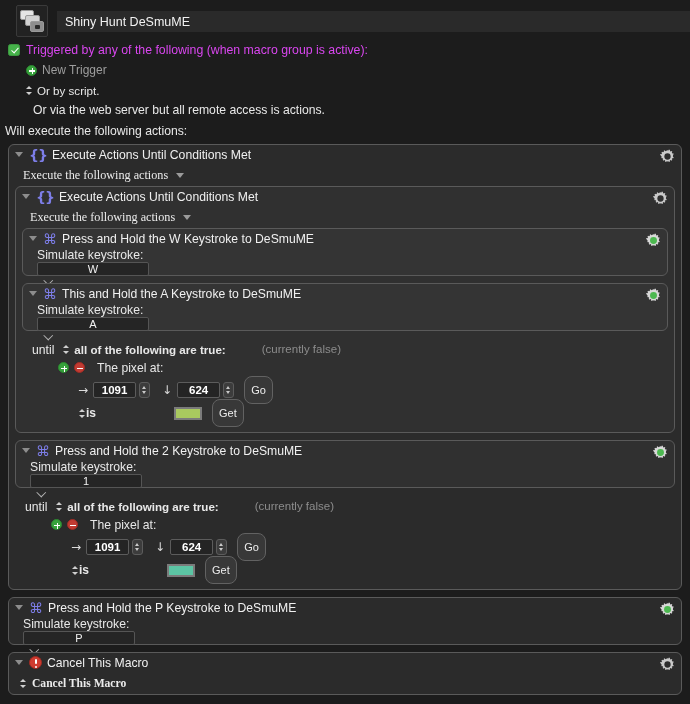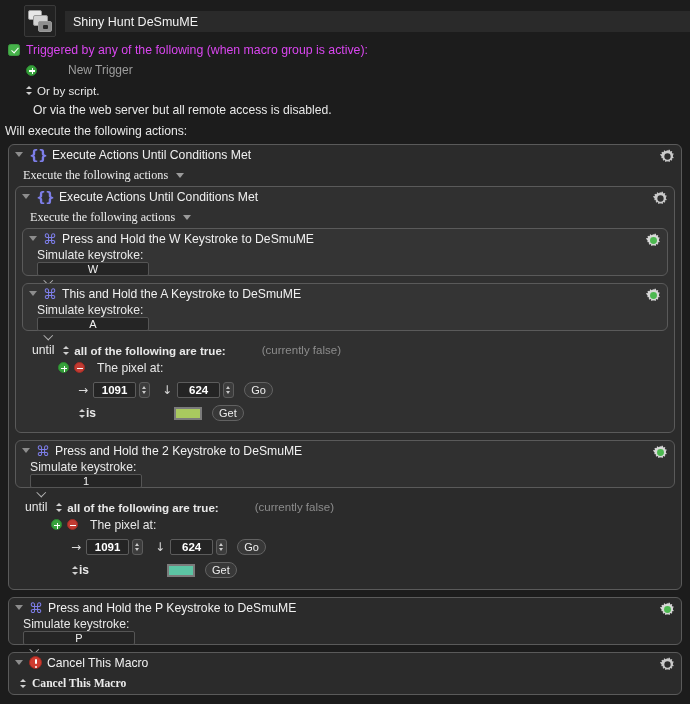--- a/index.html
+++ b/index.html
@@ -9,21 +9,21 @@
     font-family: "Liberation Sans", sans-serif;
     color: #e8e8e8;
     overflow: hidden;
     -webkit-font-smoothing: antialiased;
   }
 
   
   .titlebar {
     position: relative;
     height: 36px;
-    padding: 5px 0 0 24px;
+    padding: 5px 0 0 16px;
     display: flex;
     align-items: flex-start;
   }
   .app-icon {
     width: 32px; height: 32px;
     background: #222;
     border: 1px solid #3a3a3a;
     border-radius: 2px;
     position: relative;
     flex: 0 0 auto;
@@ -88,21 +88,21 @@
   .plus-circle:after  { left: 4.7px; top: 2.5px; width: 1.6px; height: 6px; }
   .minus-circle {
     width: 11px; height: 11px; border-radius: 50%;
     background: #c23b32; border: 0.5px solid #9e2c25;
     position: relative; flex: 0 0 auto;
   }
   .minus-circle:before {
     content: ""; position: absolute; left: 2.4px; top: 4.8px;
     width: 6px; height: 1.6px; background: #fff;
   }
-  .new-trigger { margin-left: 18px; font-size: 12px; gap: 26px; }
+  .new-trigger { margin-left: 18px; font-size: 12px; }
   .new-trigger span.lbl { margin-left: 5px; color: #9d9d9d; }
   .updown {
     display: inline-block; width: 8px; height: 12px;
     position: relative; flex: 0 0 auto;
   }
   .updown:before, .updown:after {
     content: ""; position: absolute; left: 1px;
     border-left: 3.5px solid transparent;
     border-right: 3.5px solid transparent;
   }
@@ -200,21 +200,21 @@
     background: #252525;
     border: 1px solid #555;
     border-radius: 2px;
     font-size: 11px;
     display: flex; align-items: center; justify-content: center;
     color: #f0f0f0;
   }
 
   
   .until-block { padding: 5px 0 8px 0; }
-  .until-row { display: flex; align-items: center; font-size: 12px; padding-left: 10px; }
+  .until-row { display: flex; align-items: flex-start; font-size: 12px; padding-left: 10px; }
   .until-word { font-weight: normal; font-size: 12.2px; margin-right: 8px; }
   .until-cond { font-weight: bold; font-size: 11.6px; margin-left: 4px; }
   .currently { color: #8c8c8c; font-size: 11.5px; margin-left: 36px; }
   .pixel-row { display: flex; align-items: center; padding-left: 36px; height: 21px; font-size: 12.2px; }
   .pixel-row .minus-circle { margin-left: 5px; }
   .pixel-row .pixlabel { margin-left: 12px; }
   .coord-row { display: flex; align-items: center; padding-left: 56px; height: 24px; }
   .arrow-g { font-size: 12px; color: #dcdcdc; margin-right: 5px; font-family: "DejaVu Sans", sans-serif; }
   .num-field {
     width: 43px; height: 16px;
@@ -229,21 +229,21 @@
   }
   .stepper:before, .stepper:after {
     content: ""; position: absolute; left: 2.3px;
     border-left: 2.6px solid transparent;
     border-right: 2.6px solid transparent;
   }
   .stepper:before { top: 3px; border-bottom: 3px solid #cacaca; }
   .stepper:after  { bottom: 3px; border-top: 3px solid #cacaca; }
   .btn {
     margin-left: 10px;
-    height: 16px; min-width: 28px;
+    height: 28px; min-width: 28px;
     padding: 0 6px;
     background: #383838; border: 1px solid #626262; border-radius: 8px;
     font-size: 11px; color: #ededed;
     display: flex; align-items: center; justify-content: center;
   }
   .is-row { display: flex; align-items: center; padding-left: 56px; height: 22px; }
   .is-row .lbl { font-size: 12px; font-weight: bold; }
   .swatch {
     width: 28px; height: 13px;
     border: 2px solid #7b7b7b;
@@ -276,21 +276,21 @@
     <div class="plus-circle"></div>
     <span class="lbl">New Trigger</span>
   </div>
 
   <div class="row row-line byscript">
     <div class="updown"></div>
     <span class="lbl">Or by script.</span>
   </div>
 
   <div class="row row-line webserver">
-    <span>Or via the web server but all remote access is disabled.</span>
+    <span>Or via the web server but all remote access is actions.</span>
   </div>
 
   <div class="row row-line willexec">
     <span>Will execute the following actions:</span>
   </div>
 </div>
 
 <div class="actions-wrap">
 
   <div class="panel lvl0">

